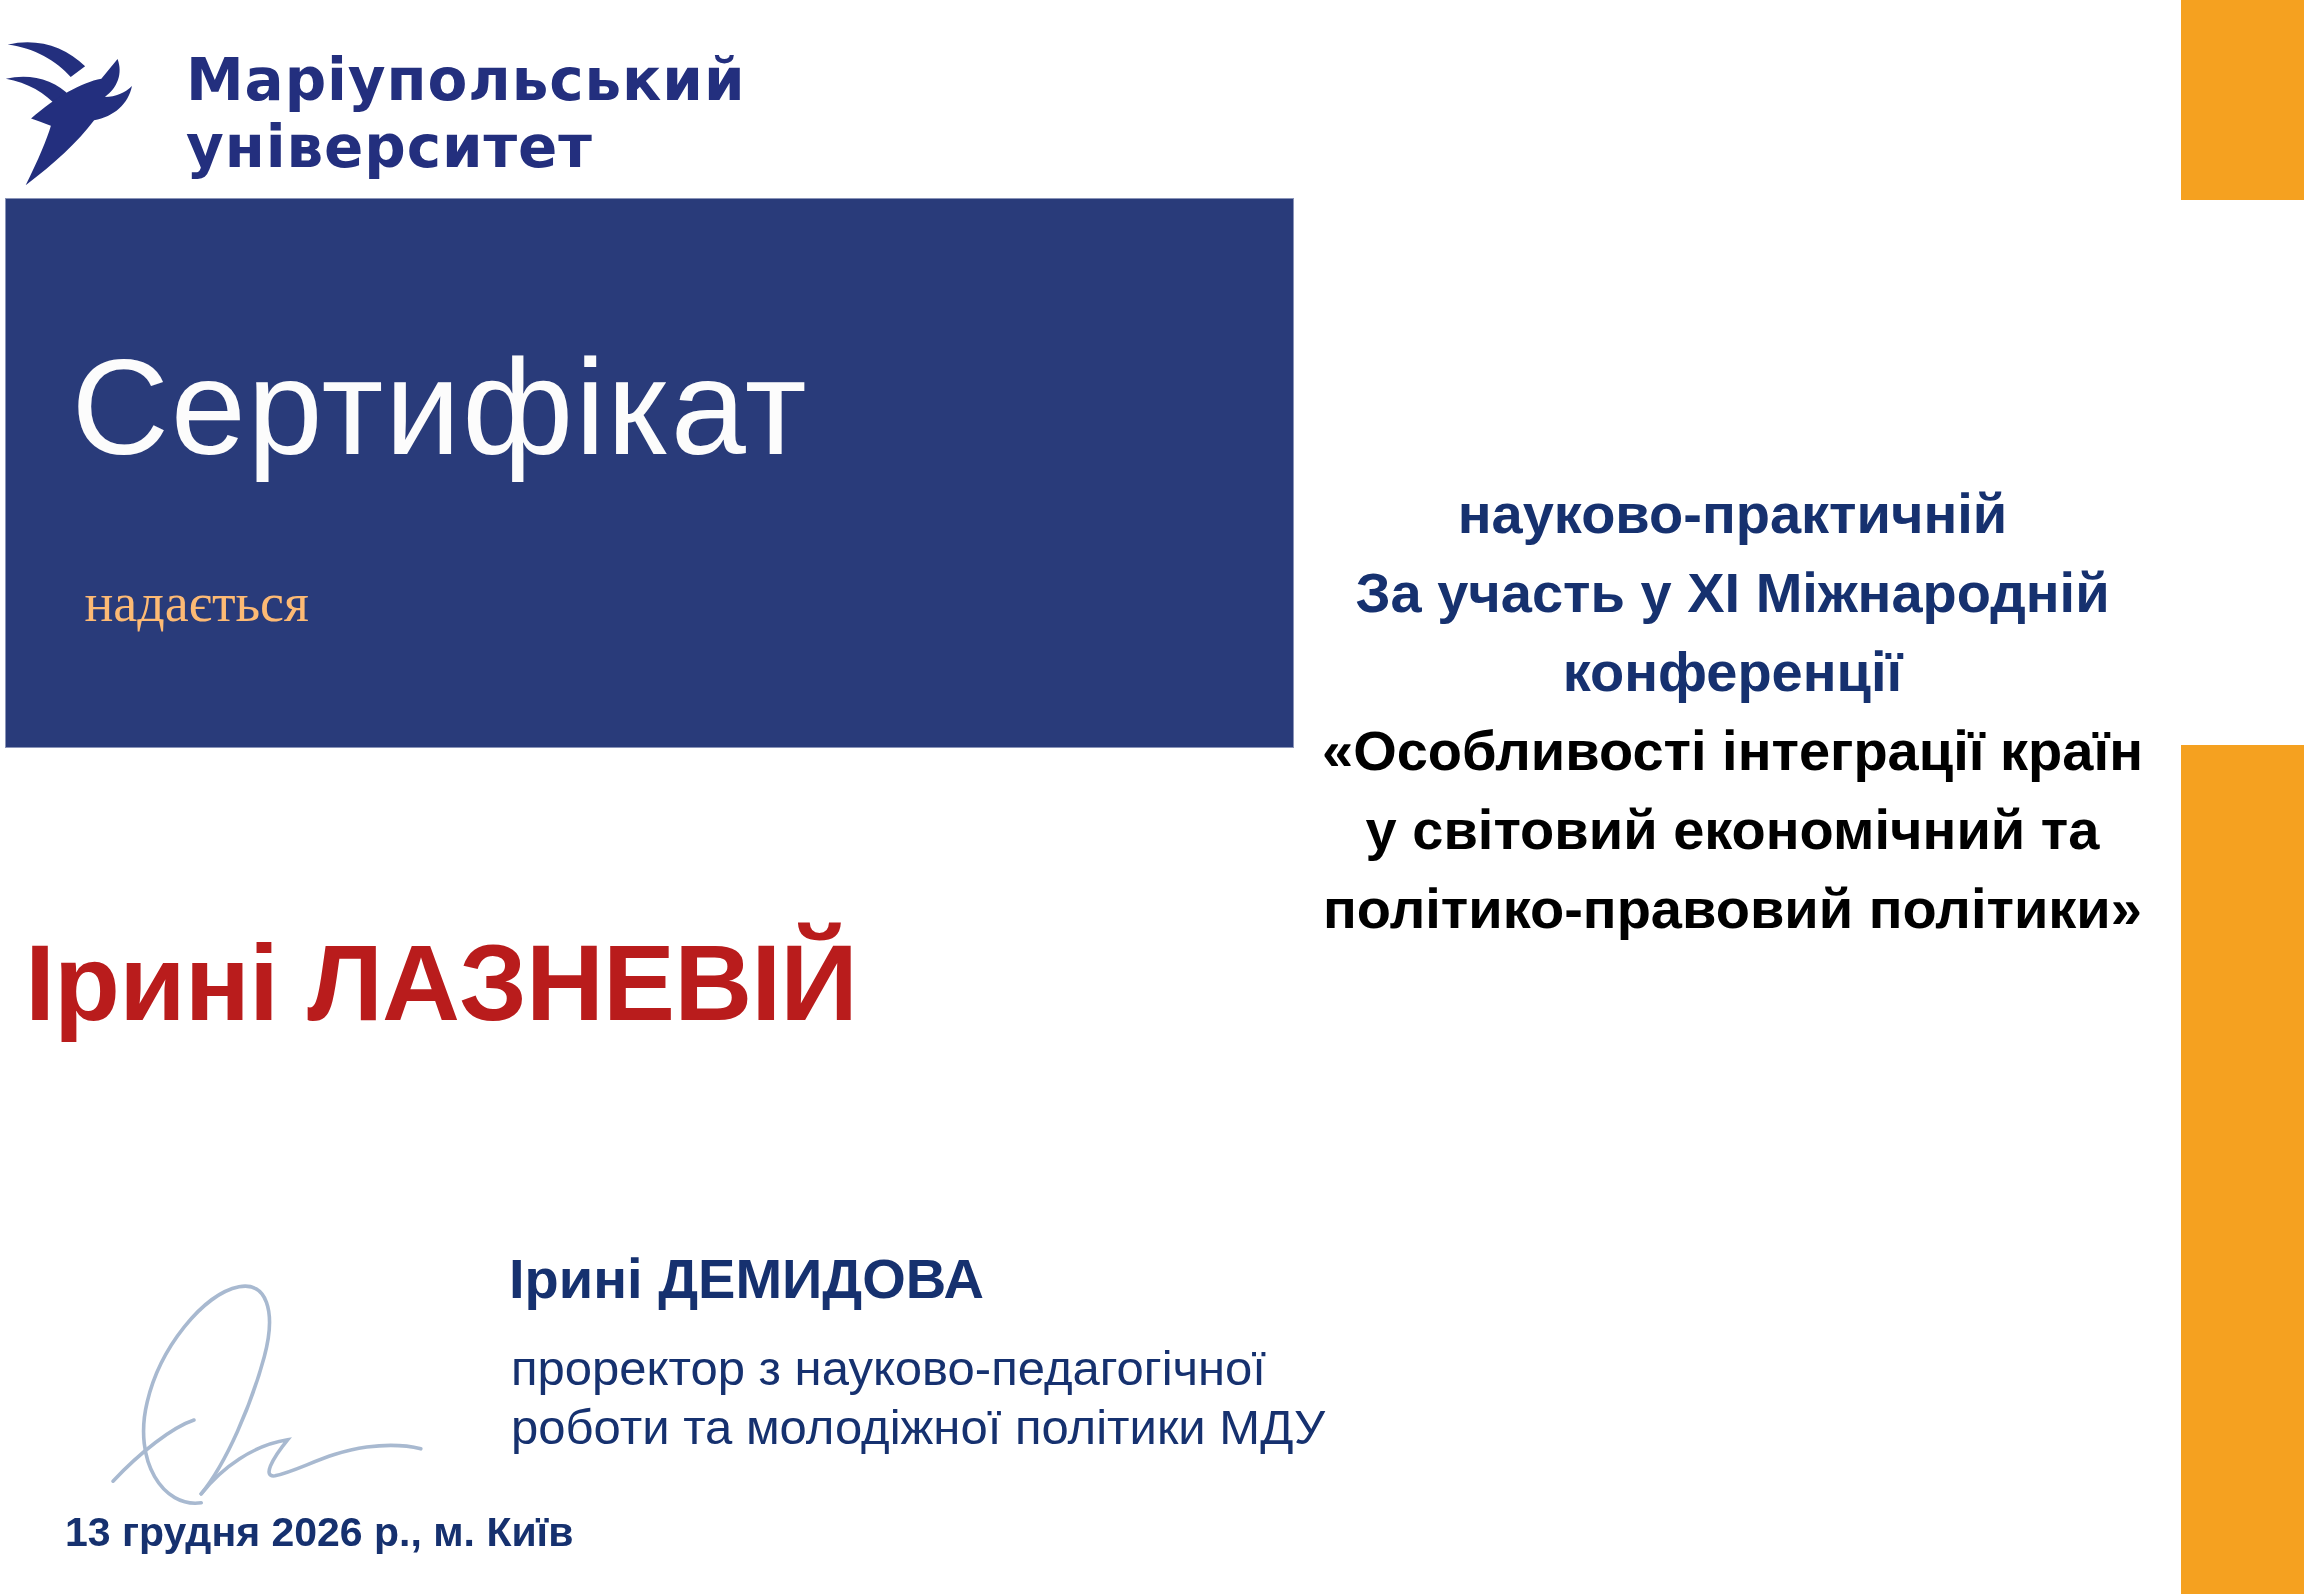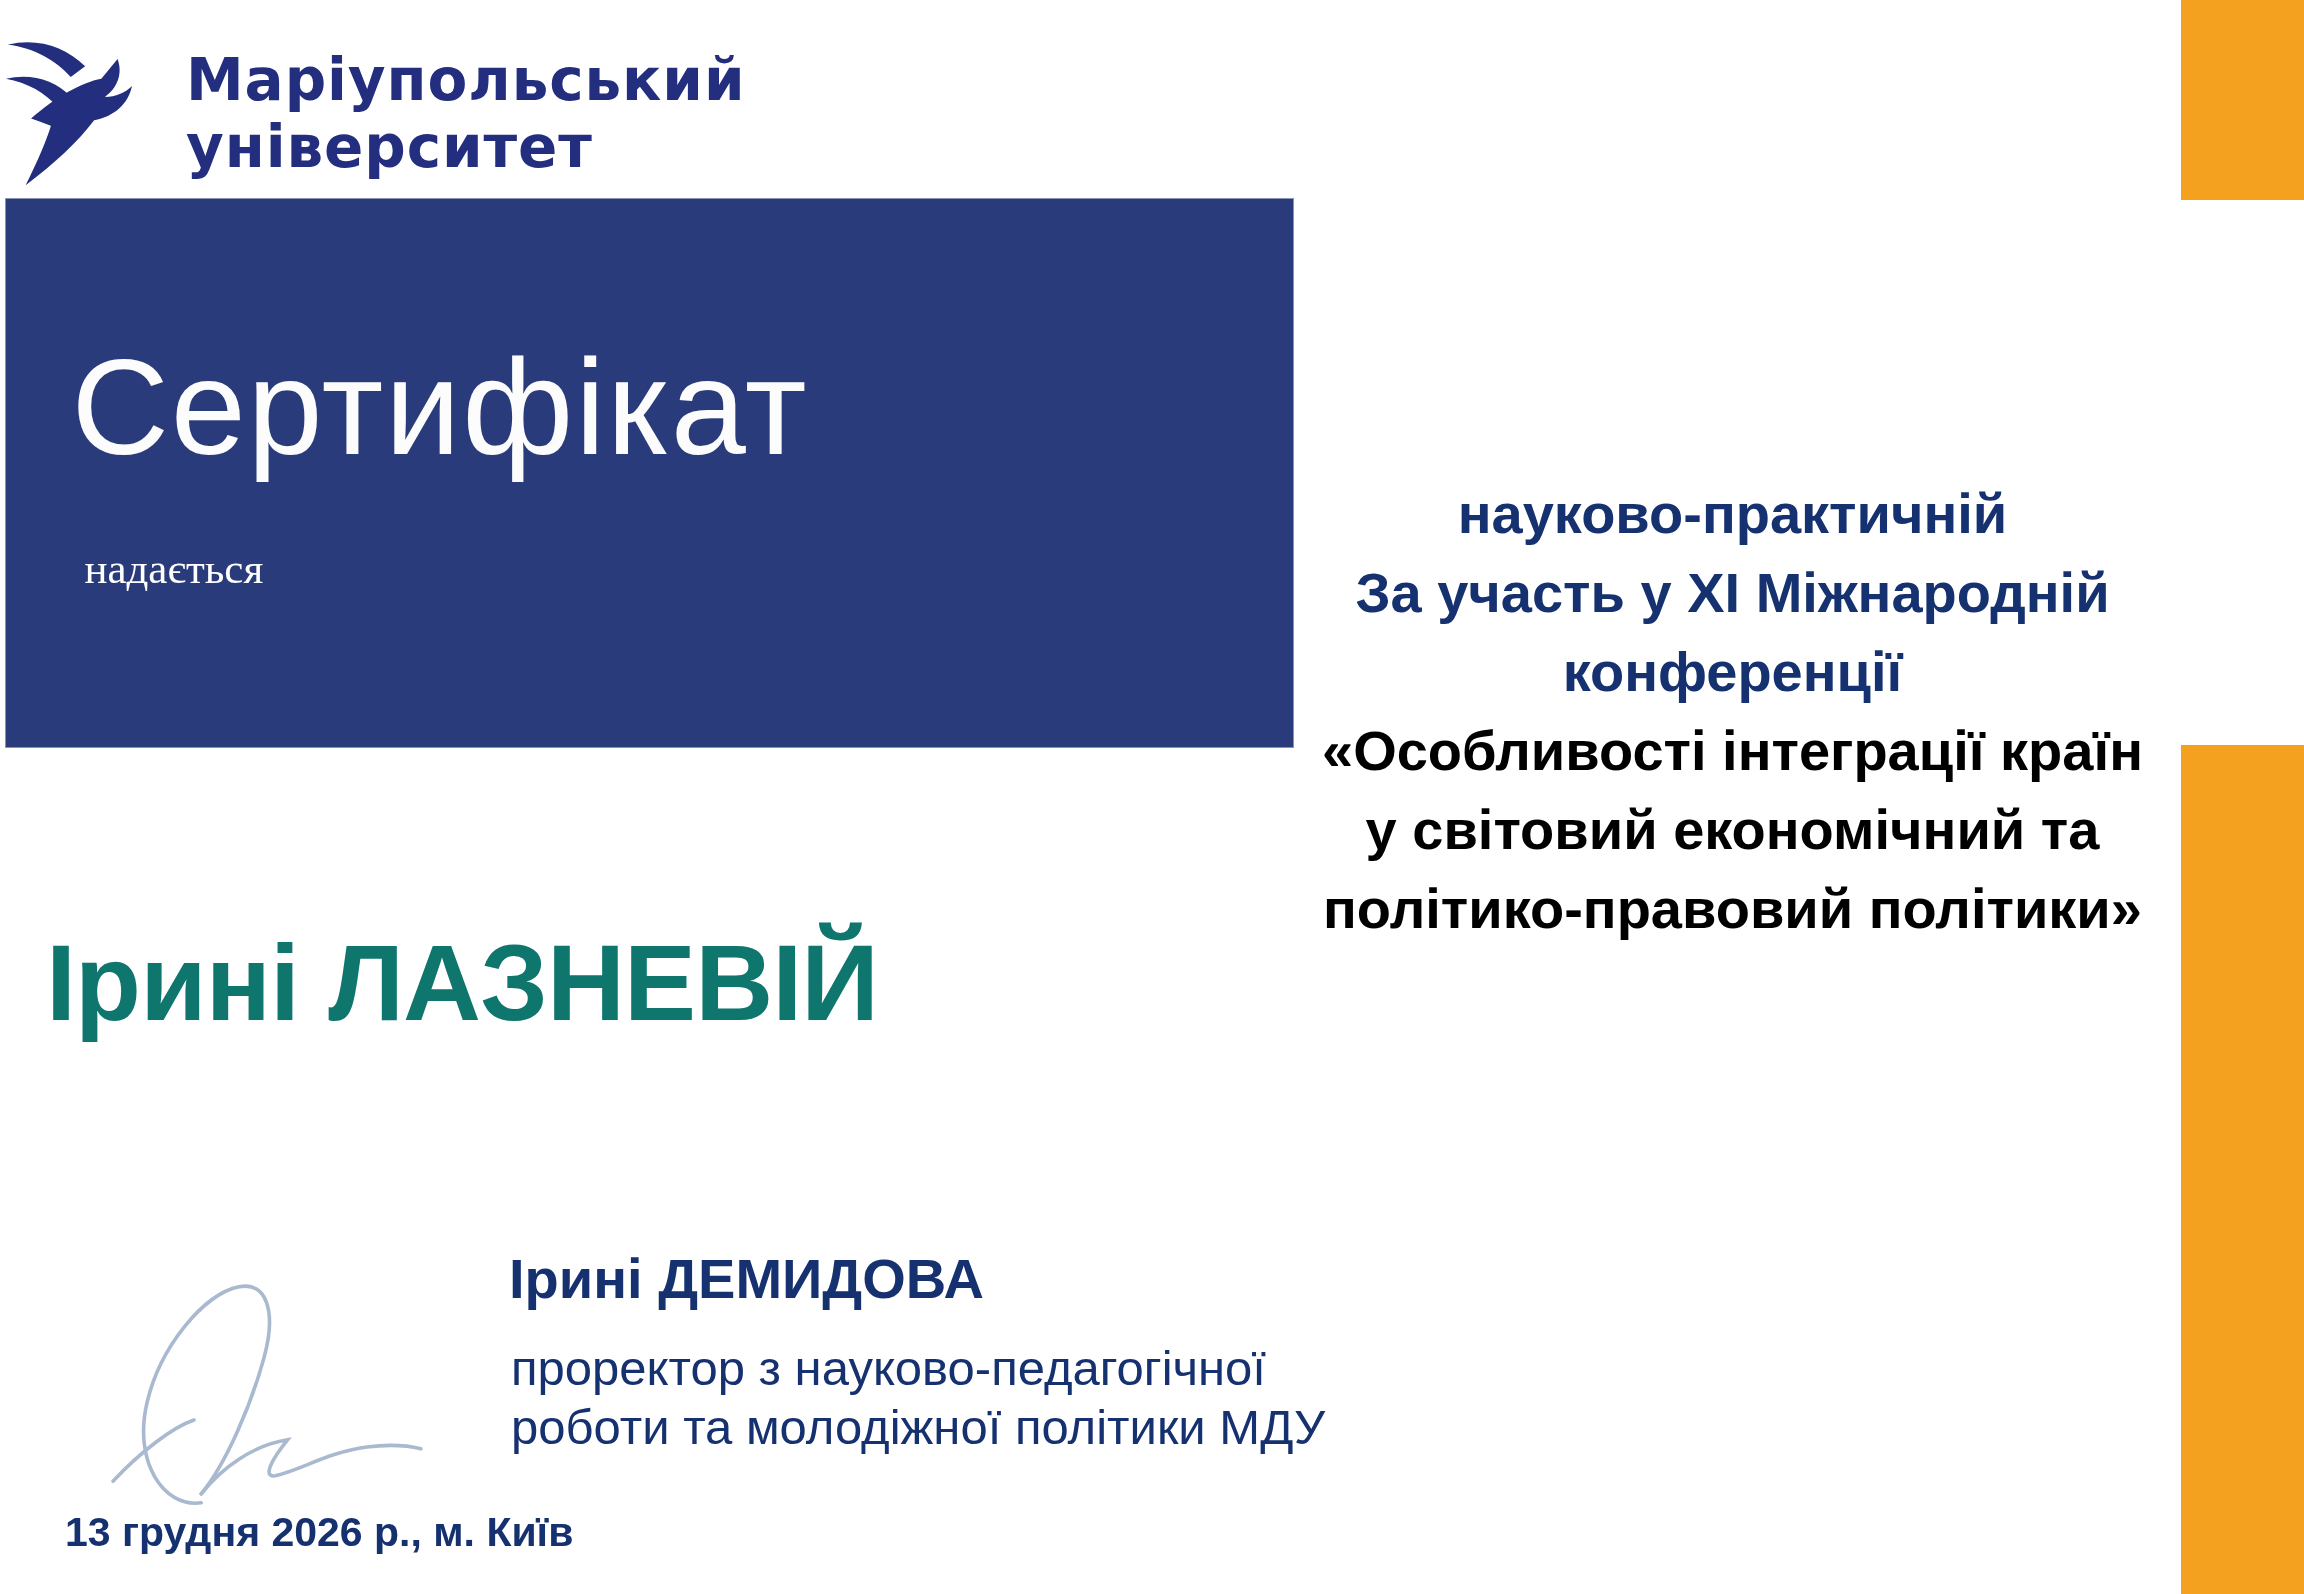--- a/index.html
+++ b/index.html
@@ -25,23 +25,23 @@
     width:1289px;height:550px;
     border:1.8px solid #8A94B8;
     box-sizing:border-box;
   }
   .banner-title{
     position:absolute;left:65px;top:131px;
     font-size:135px;font-weight:400;color:#FCFCFC;
     letter-spacing:1.8px;white-space:nowrap;
   }
   .banner-subtitle{
-    position:absolute;left:78px;top:345px;
+    position:absolute;left:78px;top:373px;
     font-family:"Liberation Serif", serif;
-    font-size:43px;color:#ffffff;
+    font-size:54px;color:#fdba74;
   }
   
   .conference{
     position:absolute;left:1287px;top:474px;width:891px;
     text-align:center;
     font-weight:bold;font-size:56px;line-height:79px;
     white-space:nowrap;
   }
   
   .recipient{
@@ -100,21 +100,21 @@
       <div>За участь у XI Міжнародній</div>
       <div>конференції</div>
     </div>
     <div style="color:#000000;">
       <div>«Особливості інтеграції країн</div>
       <div>у світовий економічний та</div>
       <div>політико-правовий політики»</div>
     </div>
   </div>
 
-  <div class="recipient" style="color:#0f766e;margin-left:21px;">Ірині ЛАЗНЕВІЙ</div>
+  <div class="recipient" style="color:#b91c1c;">Ірині ЛАЗНЕВІЙ</div>
 
   <svg class="signature" viewBox="0 0 430 290" xmlns="http://www.w3.org/2000/svg">
     <g fill="none" stroke="#9FB2CB" stroke-width="4" stroke-linecap="round" opacity="0.9">
       <path d="M128 262 C86 268 52 216 68 150 C82 90 130 30 170 22 C200 16 212 48 198 100 C184 152 156 218 128 252"></path>
       <path d="M128 252 C152 222 186 198 224 192 C206 214 196 234 210 232 C238 226 268 206 312 200 C336 197 356 198 372 202"></path>
       <path d="M30 238 C60 206 96 178 120 170"></path>
     </g>
   </svg>
 
   <div class="signatory-name" style="color:#16316F;">Ірині ДЕМИДОВА</div>

